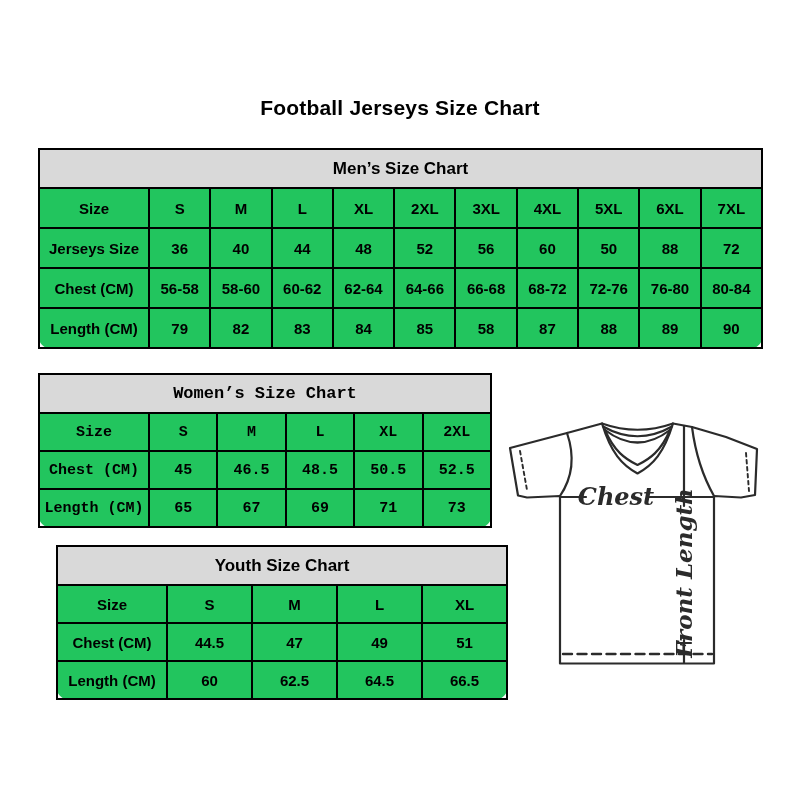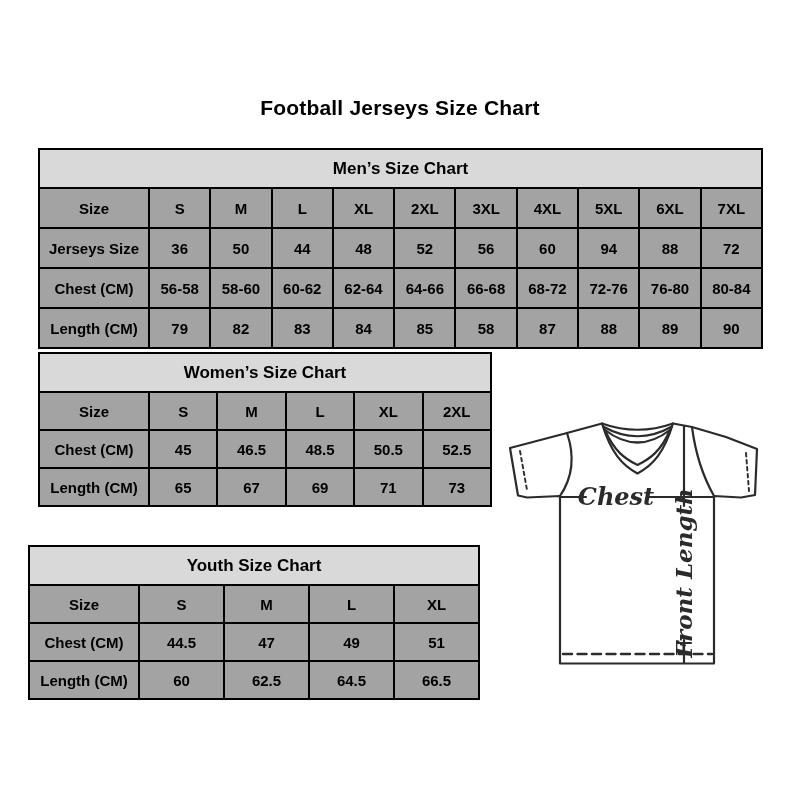--- a/index.html
+++ b/index.html
@@ -5,35 +5,35 @@
   html,body{margin:0;padding:0;}
   body{
     width:800px;height:800px;position:relative;background:#ffffff;
     font-family:"Liberation Sans",sans-serif;color:#000;overflow:hidden;
   }
   .page-title{
     position:absolute;top:96px;left:0;width:800px;text-align:center;
     font-size:21px;font-weight:bold;letter-spacing:0.2px;
   }
   table.size-table{
-    position:absolute;border-collapse:collapse;table-layout:fixed;background:#a3a3a3;
+    position:absolute;border-collapse:collapse;table-layout:fixed;background:#22c55e;border-radius:14px;
   }
   table.size-table td, table.size-table th{
     border:2px solid #000;text-align:center;vertical-align:middle;
     font-weight:bold;padding:0;overflow:hidden;white-space:nowrap;
   }
   table.size-table th.table-title{
     background:#d9d9d9;font-size:17px;height:37px;
   }
   table.size-table td{font-size:15px;}
   #men-table{left:38px;top:148px;width:725px;}
   #men-table td{height:38px;}
-  #women-table{left:38px;top:352px;width:454px;}
+  #women-table{left:38px;top:373px;width:454px;font-family:Liberation Mono, monospace;}
   #women-table td{height:36px;}
-  #youth-table{left:28px;top:545px;width:452px;}
+  #youth-table{left:56px;top:545px;width:452px;}
   #youth-table td{height:36px;}
   .jersey-wrap{position:absolute;left:505px;top:406px;width:262px;height:262px;}
   .jersey-label{
     font-family:"DejaVu Serif","Liberation Serif",serif;
     font-style:italic;font-weight:bold;fill:#2b2b2b;
   }
 </style>
 </head>
 <body>
 
@@ -66,27 +66,27 @@
         <td>2XL</td>
         <td>3XL</td>
         <td>4XL</td>
         <td>5XL</td>
         <td>6XL</td>
         <td>7XL</td>
       </tr>
       <tr>
         <td>Jerseys Size</td>
         <td>36</td>
-        <td>50</td>
+        <td>40</td>
         <td>44</td>
         <td>48</td>
         <td>52</td>
         <td>56</td>
         <td>60</td>
-        <td>94</td>
+        <td>50</td>
         <td>88</td>
         <td>72</td>
       </tr>
       <tr>
         <td>Chest (CM)</td>
         <td>56-58</td>
         <td>58-60</td>
         <td>60-62</td>
         <td>62-64</td>
         <td>64-66</td>

